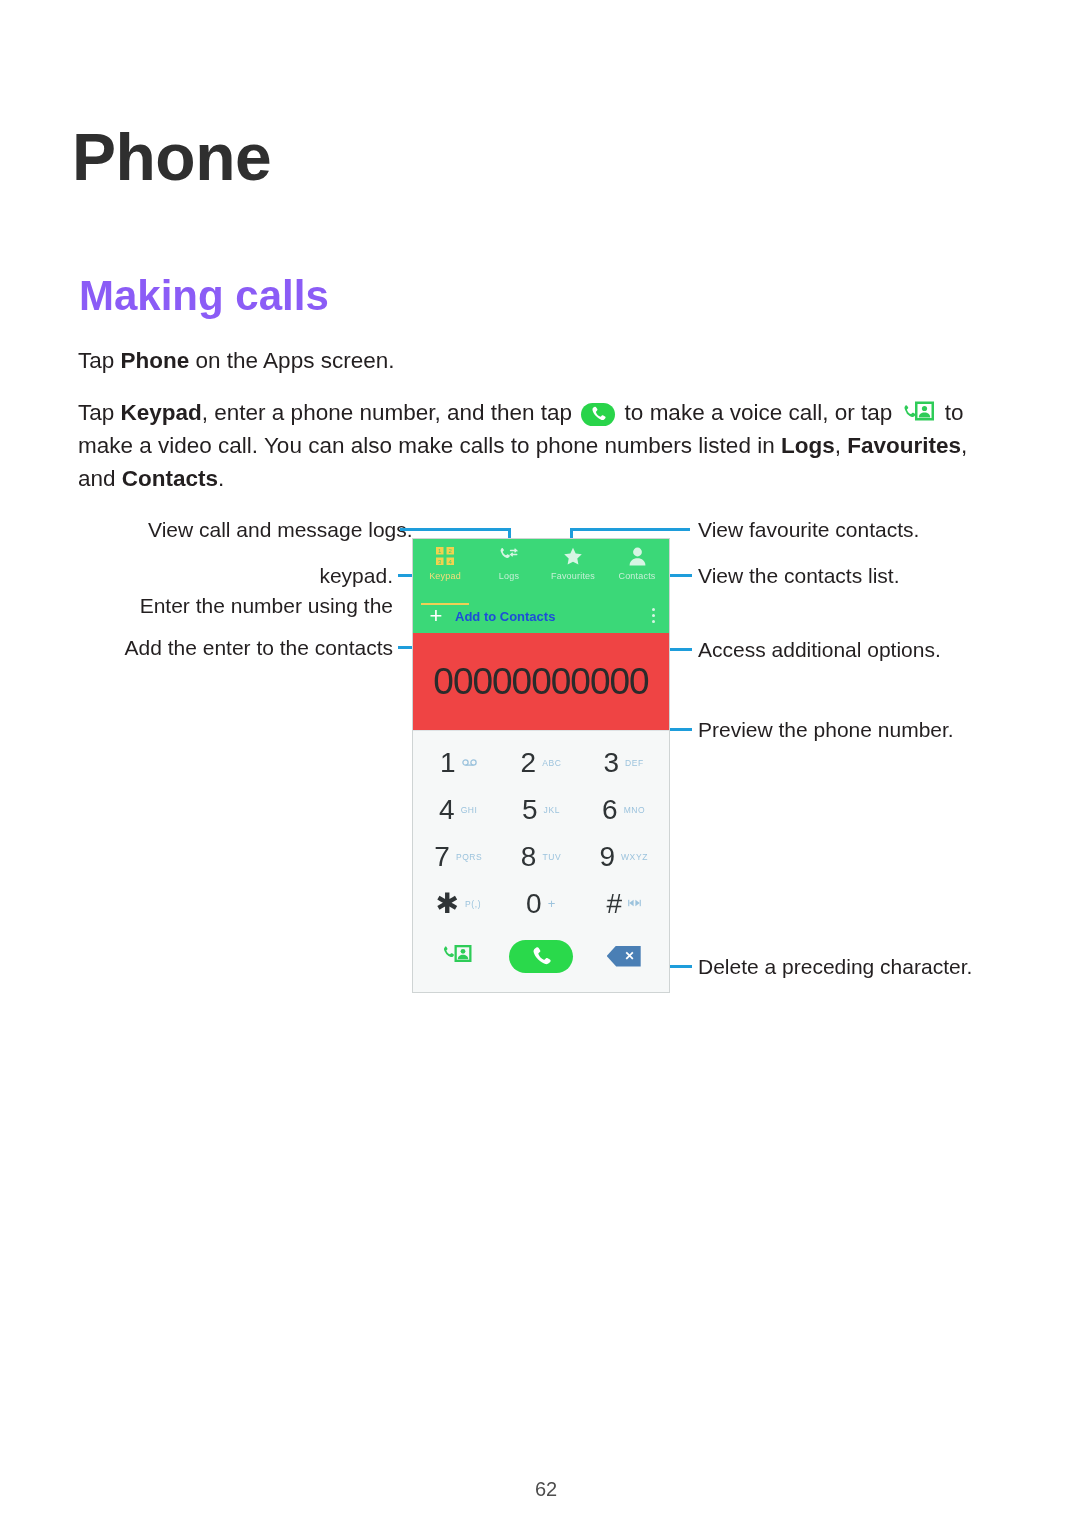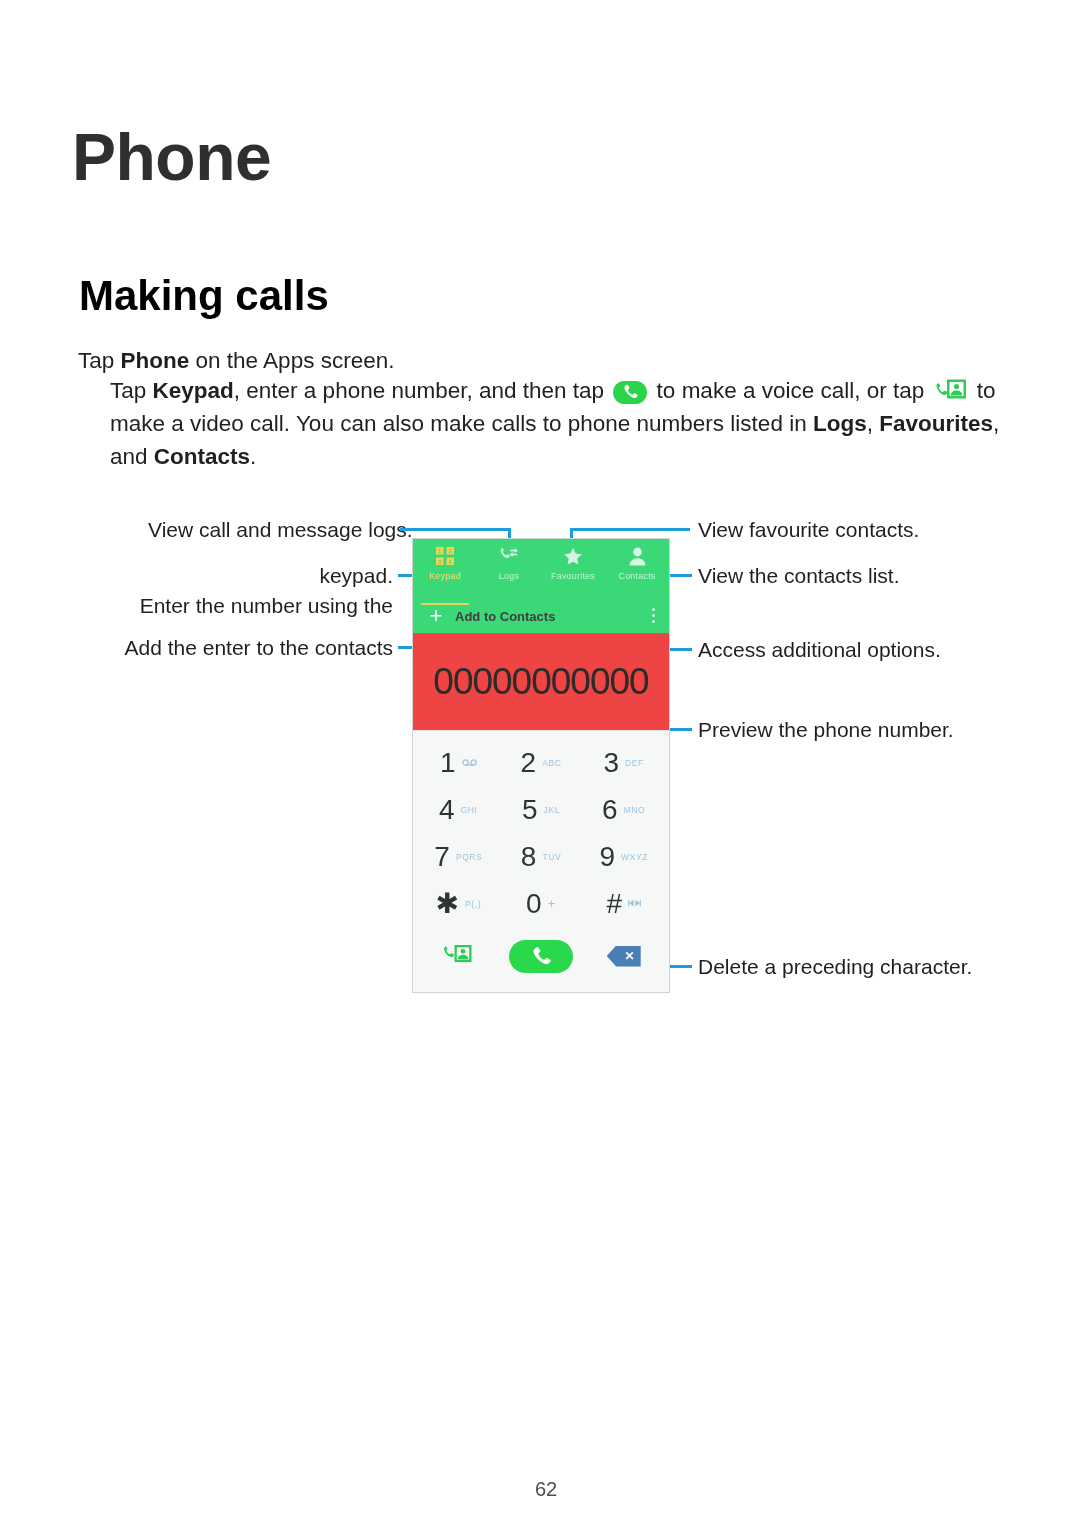--- a/index.html
+++ b/index.html
@@ -26,35 +26,35 @@
     letter-spacing: -0.5px;
     color: #2f2f2f;
     line-height: 1;
   }
   #section-heading {
     position: absolute;
     left: 79px;
     top: 275px;
     font-size: 42px;
     font-weight: bold;
-    color: #000000;
+    color: #8b5cf6;
     line-height: 1;
   }
 
   .body-para {
     position: absolute;
     left: 78px;
     font-size: 22.5px;
     line-height: 33px;
     color: #231f20;
     width: 908px;
   }
   .body-para b { font-weight: bold; }
   #para-1 { top: 344px; }
-  #para-2 { top: 374px; margin-left: 32px; }
+  #para-2 { top: 396px; }
 
   
   .inline-icon {
     display: inline-block;
     vertical-align: -6px;
     margin: 0 3px;
   }
   .ic-call-pill {
     width: 34px; height: 23px;
     border-radius: 12px;
@@ -140,21 +140,21 @@
   }
   #add-plus {
     color: #ffffff;
     font-size: 22px;
     line-height: 22px;
     font-weight: 300;
     width: 22px;
     text-align: center;
   }
   #add-label {
-    color: #404040;
+    color: #1d4ed8;
     font-size: 13px;
     font-weight: bold;
     margin-left: 8px;
   }
   #more-dots {
     position: absolute;
     right: 14px;
     top: 9px;
     width: 3px;
   }

